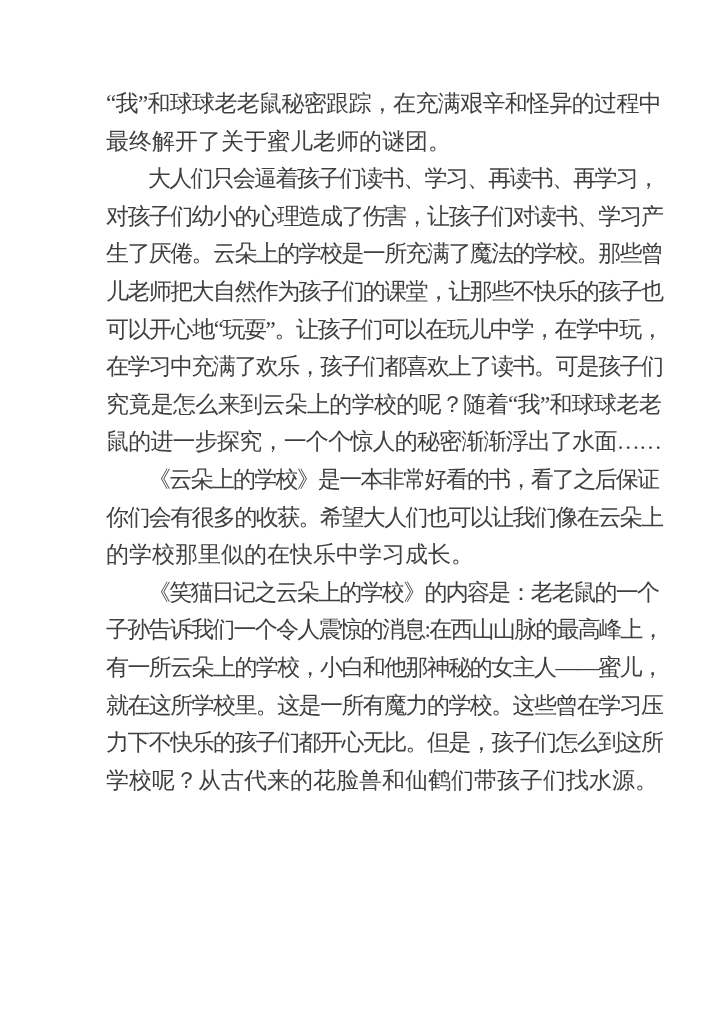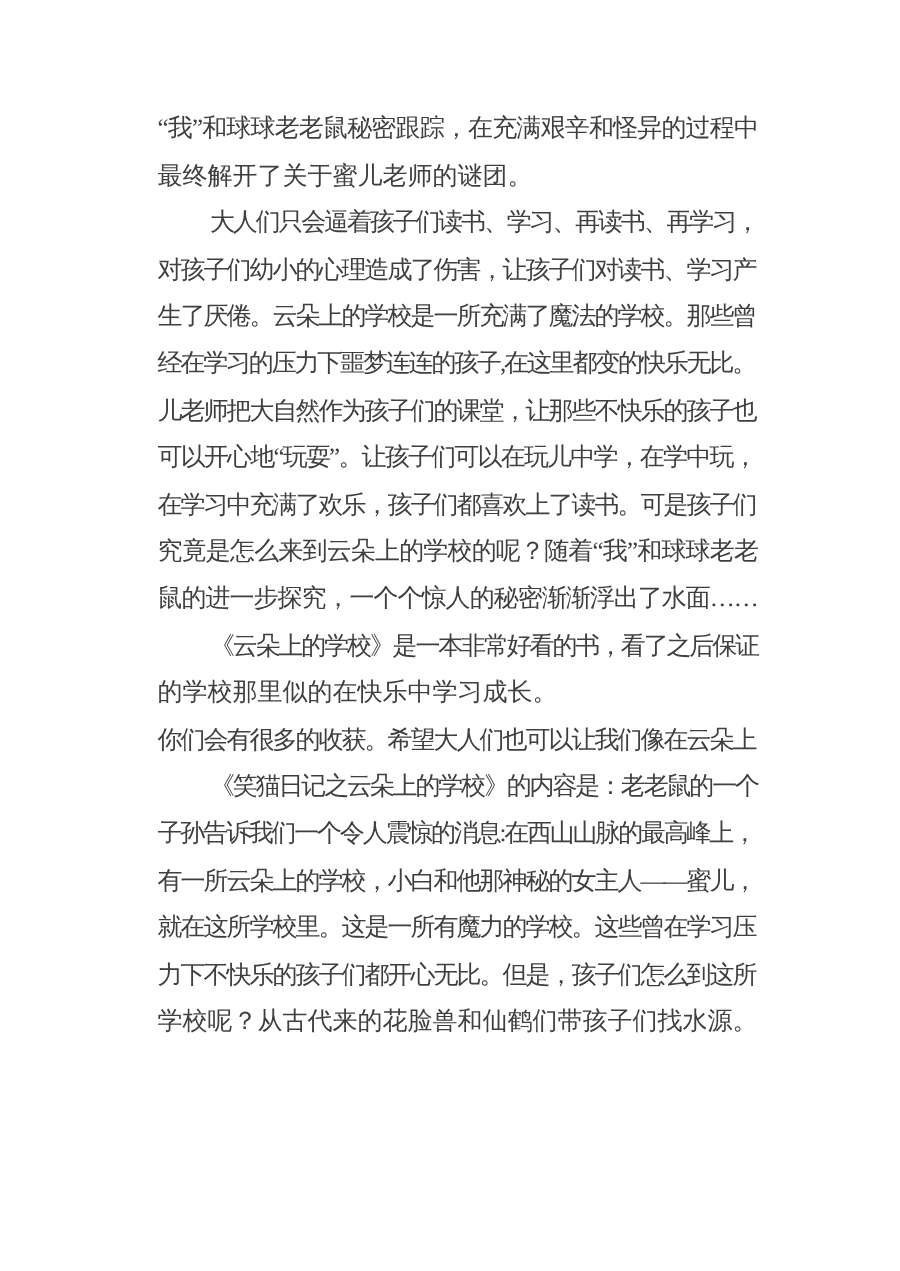--- a/index.html
+++ b/index.html
@@ -20,52 +20,50 @@
   }
   .text-block {
     position: absolute;
     left: 106px;
     top: 85px;
     width: 506px;
   }
   .line {
     height: 37.6px;
     line-height: 37.6px;
-    font-size: 20px;
+    font-size: 23px;
     white-space: nowrap;
     overflow: visible;
-    margin-left: 20px;
   }
   .line.indent {
     padding-left: 42px;
   }
   .line-text {
     display: inline-block;
     white-space: nowrap;
   }
 </style>
 </head>
 <body>
 
 <div class="page" style="background: rgb(255, 255, 255);">
   <div class="text-block" id="text-block" style="color: rgb(63, 63, 63);">
       <div class="line"><span class="line-text" style="letter-spacing: -0.666px;">“我”和球球老老鼠秘密跟踪，在充满艰辛和怪异的过程中</span></div>
       <div class="line end"><span class="line-text">最终解开了关于蜜儿老师的谜团。</span></div>
       <div class="line indent"><span class="line-text" style="letter-spacing: -1.739px;">大人们只会逼着孩子们读书、学习、再读书、再学习，</span></div>
       <div class="line"><span class="line-text" style="letter-spacing: -1.6px;">对孩子们幼小的心理造成了伤害，让孩子们对读书、学习产</span></div>
       <div class="line"><span class="line-text" style="letter-spacing: -1.6px;">生了厌倦。云朵上的学校是一所充满了魔法的学校。那些曾</span></div>
-      <div class="line"><span class="line-text" style="letter-spacing: -1.74px;">经在学习的压力下噩梦连连的孩子,在这里都变的快乐无比。</span></div>
       <div class="line"><span class="line-text" style="letter-spacing: -1.6px;">儿老师把大自然作为孩子们的课堂，让那些不快乐的孩子也</span></div>
       <div class="line"><span class="line-text" style="letter-spacing: -1.448px;">可以开心地“玩耍”。让孩子们可以在玩儿中学，在学中玩，</span></div>
       <div class="line"><span class="line-text" style="letter-spacing: -1.6px;">在学习中充满了欢乐，孩子们都喜欢上了读书。可是孩子们</span></div>
       <div class="line"><span class="line-text" style="letter-spacing: -0.666px;">究竟是怎么来到云朵上的学校的呢？随着“我”和球球老老</span></div>
       <div class="line end"><span class="line-text" style="letter-spacing: -0.792px;">鼠的进一步探究，一个个惊人的秘密渐渐浮出了水面……</span></div>
       <div class="line indent"><span class="line-text" style="letter-spacing: -1.739px;">《云朵上的学校》是一本非常好看的书，看了之后保证</span></div>
+      <div class="line"><span class="line-text" style="letter-spacing: -1.6px;">你们会有很多的收获。希望大人们也可以让我们像在云朵上</span></div>
       <div class="line end"><span class="line-text">的学校那里似的在快乐中学习成长。</span></div>
-      <div class="line"><span class="line-text" style="letter-spacing: -1.6px;">你们会有很多的收获。希望大人们也可以让我们像在云朵上</span></div>
       <div class="line indent"><span class="line-text" style="letter-spacing: -1.739px;">《笑猫日记之云朵上的学校》的内容是：老老鼠的一个</span></div>
       <div class="line"><span class="line-text" style="letter-spacing: -1.763px; text-align: right;">子孙告诉我们一个令人震惊的消息:在西山山脉的最高峰上，</span></div>
       <div class="line"><span class="line-text" style="letter-spacing: -1.6px;">有一所云朵上的学校，小白和他那神秘的女主人——蜜儿，</span></div>
       <div class="line"><span class="line-text" style="letter-spacing: -1.6px;">就在这所学校里。这是一所有魔力的学校。这些曾在学习压</span></div>
       <div class="line"><span class="line-text" style="letter-spacing: -1.6px;">力下不快乐的孩子们都开心无比。但是，孩子们怎么到这所</span></div>
       <div class="line end"><span class="line-text">学校呢？从古代来的花脸兽和仙鹤们带孩子们找水源。</span></div>
     </div>
 </div>
 
 </body></html>

